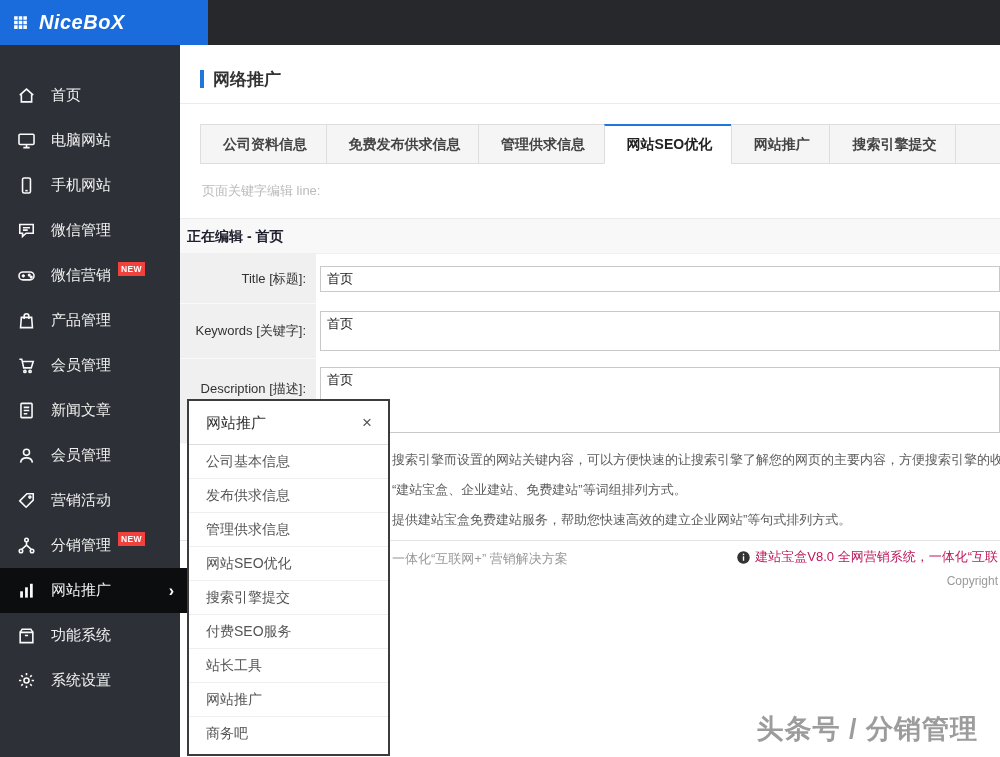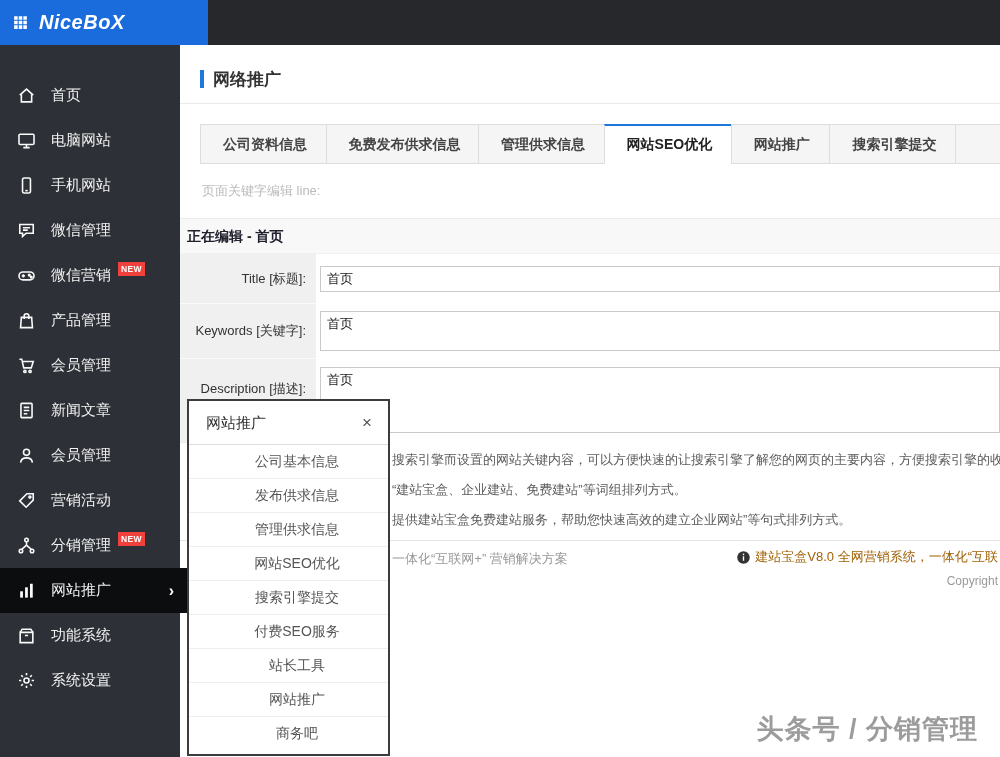--- a/index.html
+++ b/index.html
@@ -52,31 +52,31 @@
   input.txt { height:26px; padding:0 6px; }
   textarea.txt { resize:none; padding:3px 6px; display:block; }
   .r2 textarea { margin-top:7px; height:40px; }
   .r3 textarea { margin-top:8px; height:66px; }
 
   .help { padding-left:212px; margin-top:6px; font-size:13px; color:#5c5c5c; }
   .help p { line-height:20px; margin-bottom:10px; white-space:nowrap; }
 
   .footer { border-top:1px solid #e4e4e4; position:relative; height:60px; margin-top:5px; }
   .f-left { position:absolute; left:212px; top:9px; color:#999; font-size:13px; white-space:nowrap; }
-  .f-right { position:absolute; right:2px; top:7px; color:#a16207; font-size:13px; display:flex; align-items:center; gap:4px; white-space:nowrap; }
+  .f-right { position:absolute; right:2px; top:7px; color:#be185d; font-size:13px; display:flex; align-items:center; gap:4px; white-space:nowrap; }
   .info-icon { width:15px; height:15px; flex:none; }
   .f-copy { position:absolute; right:2px; top:33px; color:#9a9a9a; font-size:12px; }
 
   .watermark { position:absolute; right:22px; bottom:10px; font-size:27px; color:#9c9c9c; font-weight:600; letter-spacing:1px; z-index:10; }
 
   
   .popup { position:absolute; left:187px; top:399px; width:203px; height:357px; background:#fff; border:2px solid #3c3c3c; z-index:50; }
   .popup-head { height:44px; line-height:43px; padding:0 17px; border-bottom:1px solid #ddd; font-size:15px; color:#333; position:relative; }
   .popup-close { position:absolute; right:16px; top:0; font-size:17px; color:#555; cursor:pointer; }
-  .p-item { height:34px; line-height:33px; padding-left:17px; font-size:14px; color:#555; border-bottom:1px solid #efefef; cursor:pointer;text-align:center; }
+  .p-item { height:34px; line-height:33px; padding-left:17px; font-size:14px; color:#555; border-bottom:1px solid #efefef; cursor:pointer; }
   .p-item:last-child { border-bottom:none; }
 </style>
 </head>
 <body>
 
 <header class="topbar">
   <div class="logo-area">
     <span class="grid-icon">
       <svg viewBox="0 0 24 24" fill="currentColor">
           <path d="M3 3h5v5H3zM9.5 3h5v5h-5zM16 3h5v5h-5zM3 9.5h5v5H3zM9.5 9.5h5v5h-5zM16 9.5h5v5h-5zM3 16h5v5H3zM9.5 16h5v5h-5zM16 16h5v5h-5z"></path>

